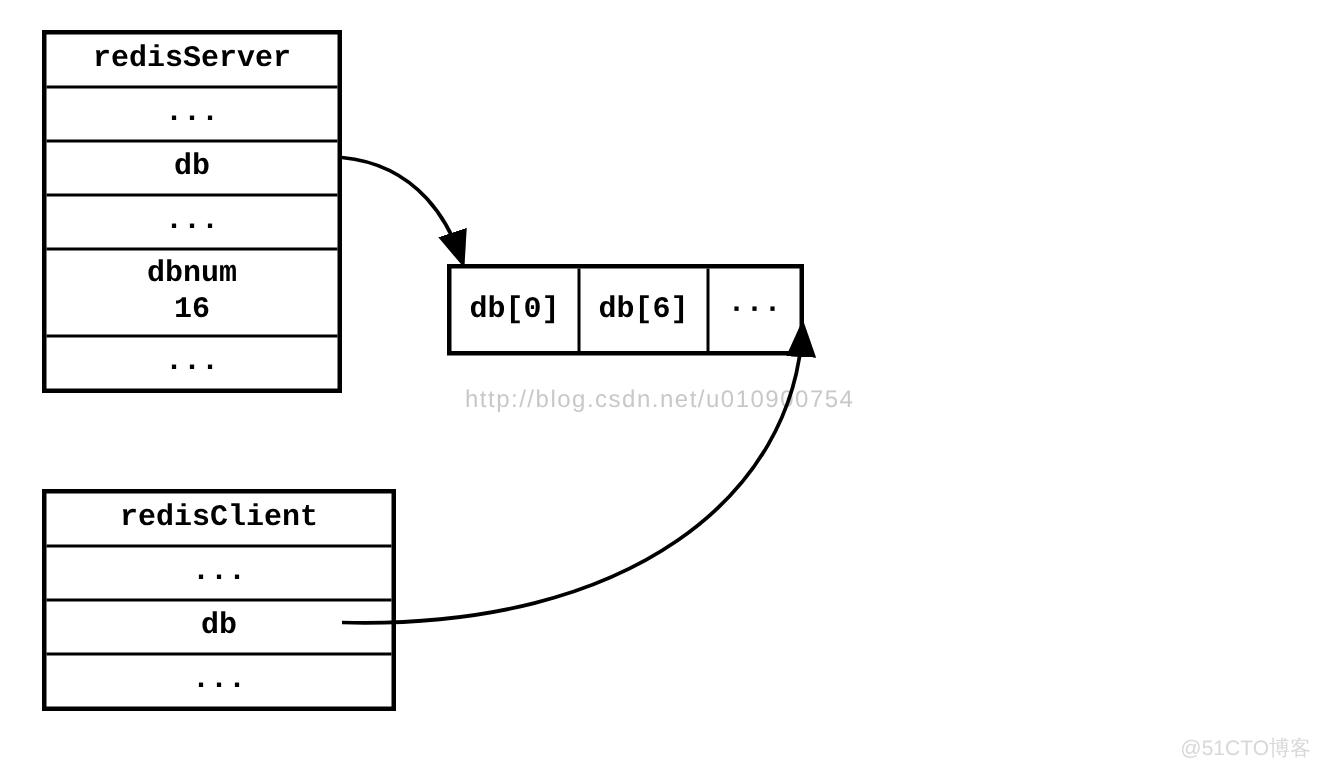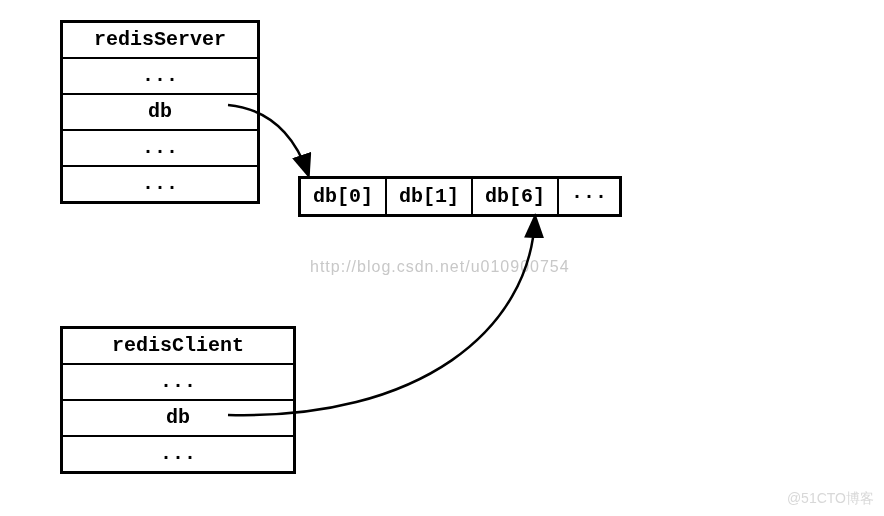--- a/index.html
+++ b/index.html
@@ -10,21 +10,20 @@
       position: relative;
       font-family: "Courier New", Courier, monospace;
       font-weight: bold;
       font-size: 20px;
       color: #000;
     }
     .struct-table {
       position: absolute;
       border: 3px solid #000;
       background: #fff;
-      margin-left: 32px;
     }
     .struct-row {
       border-top: 2px solid #000;
       text-align: center;
       padding: 4px 10px;
       min-height: 30px;
       line-height: 1.3;
     }
     .struct-row:first-child {
       border-top: none;
@@ -35,21 +34,21 @@
     }
     .array-table {
       position: absolute;
       display: flex;
       border: 3px solid #000;
       background: #fff;
     }
     .array-cell {
       border-left: 2px solid #000;
       text-align: center;
-      padding: 6px 12px;
+      padding: 16px 12px;
       white-space: nowrap;
     }
     .array-cell:first-child {
       border-left: none;
     }
     .watermark {
       position: absolute;
       color: #c8c8c8;
       font-family: Arial, "SimSun", sans-serif;
       font-weight: normal;
@@ -71,33 +70,33 @@
     }
   </style>
 </head>
 <body>
 
 <div class="struct-table" style="left:28px; top:20px; width:200px;">
   <div class="struct-row">redisServer</div>
   <div class="struct-row">...</div>
   <div class="struct-row">db</div>
   <div class="struct-row">...</div>
+  <div class="struct-row multi"><span>dbnum<br>16</span></div>
   <div class="struct-row">...</div>
 </div>
 
 <div class="struct-table" style="left:28px; top:326px; width:236px;">
   <div class="struct-row">redisClient</div>
   <div class="struct-row">...</div>
   <div class="struct-row">db</div>
   <div class="struct-row">...</div>
 </div>
 
 <div class="array-table" style="left:298px; top:176px;">
   <div class="array-cell">db[0]</div>
-  <div class="array-cell">db[1]</div>
   <div class="array-cell">db[6]</div>
   <div class="array-cell">···</div>
 </div>
 
 <div class="watermark" style="left:310px; top:258px;">http://blog.csdn.net/u010900754</div>
 <div class="watermark2" style="right:10px; bottom:8px;text-align:right;">@51CTO博客</div>
 
 <svg class="overlay">
   <defs>
     <marker id="arrowhead" markerWidth="10" markerHeight="8" refX="8" refY="4" orient="auto">

